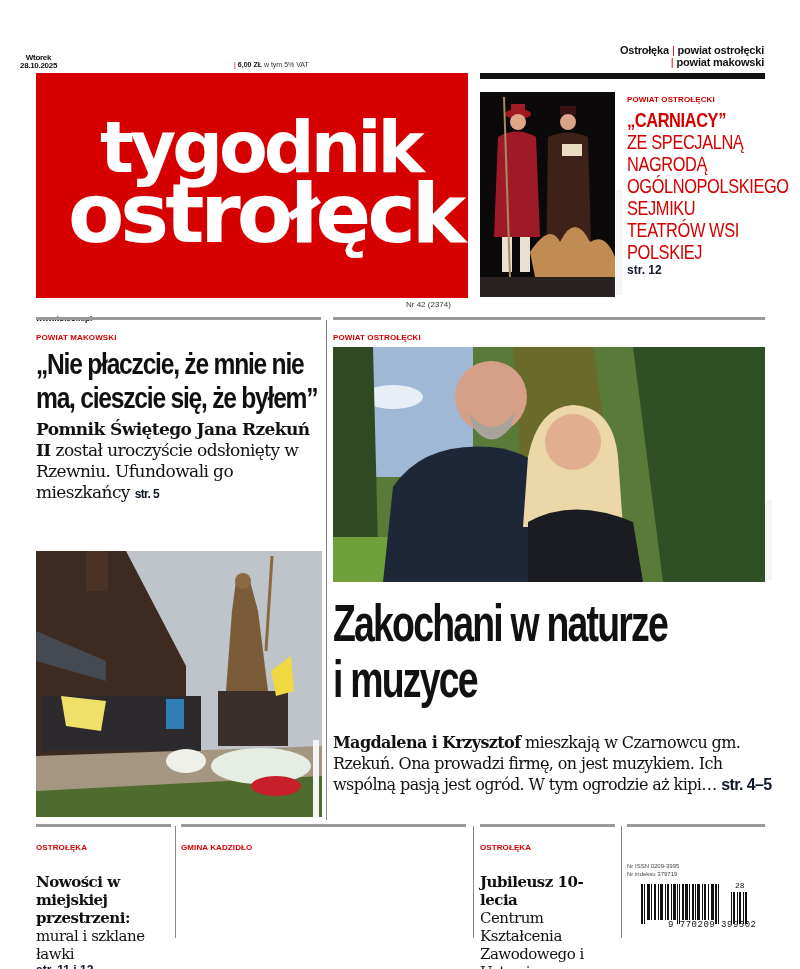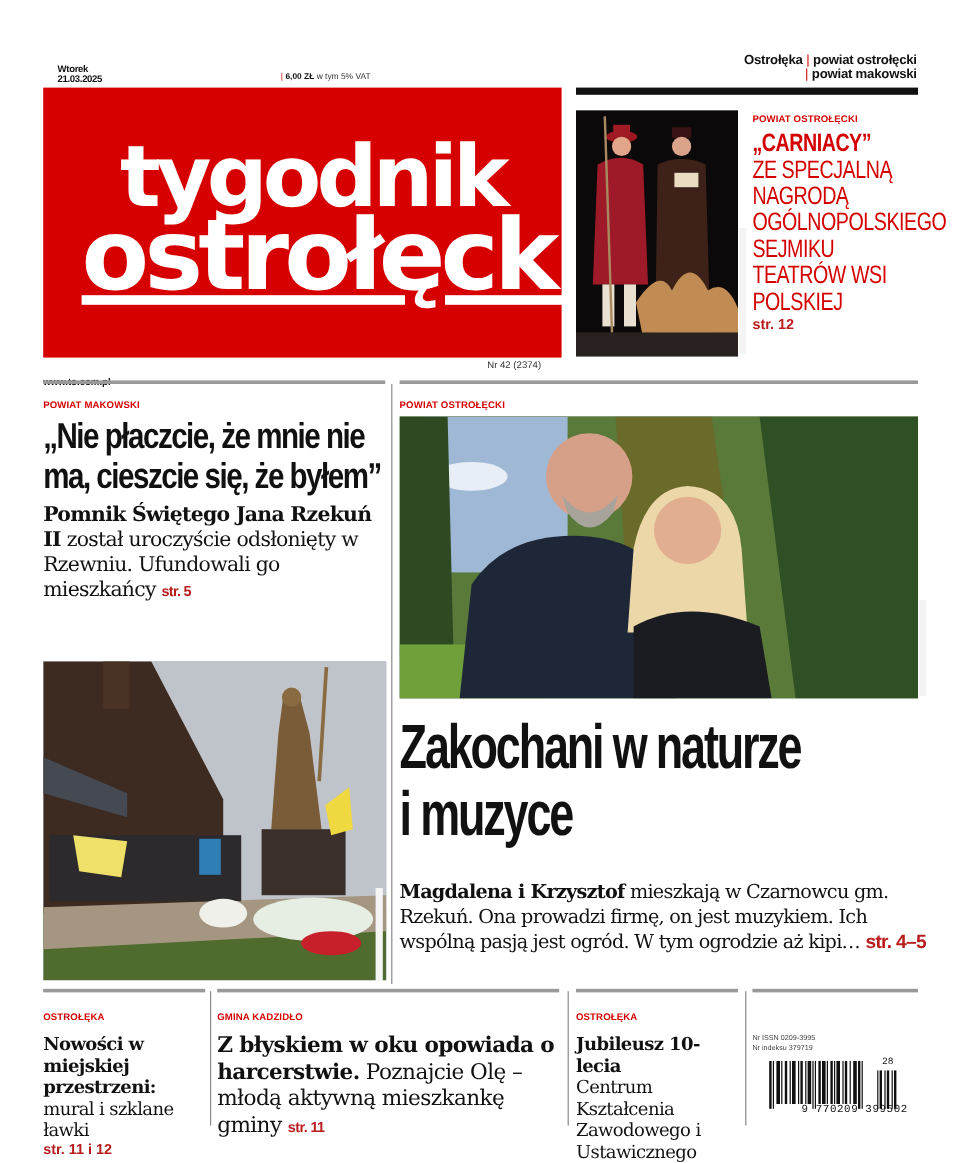--- a/index.html
+++ b/index.html
@@ -1,45 +1,45 @@
 <!DOCTYPE html>
 <html><head>
 <meta charset="utf-8">
 <style>
   * { box-sizing: border-box; margin: 0; padding: 0; }
   html, body { width: 800px; height: 969px; background: #ffffff; overflow: hidden; }
   body { position: relative; font-family: "Liberation Sans", sans-serif; color: #111; }
   .abs { position: absolute; }
 
   
-  .date { left: 48px; top: 54px; font: 700 8px/8px "Liberation Sans", sans-serif; letter-spacing: -0.3px; color:#111; }
+  .date { left: 20px; top: 54px; font: 700 8px/8px "Liberation Sans", sans-serif; letter-spacing: -0.3px; color:#111;text-align:center; }
   .price { left: 234px; top: 61px; font: 400 7px/8px "Liberation Sans", sans-serif; color:#333; }
   .price .bar { color:#d40000; margin-right:2px; }
   .price b { font-weight:700; color:#111; }
   .regions { right: 36px; top: 44px; font: 700 11px/12px "Liberation Sans", sans-serif; color:#111; letter-spacing:-0.2px; }
   .regions .row { display:flex; justify-content:flex-end; }
   .regions .sep { color:#d40000; font-weight:400; margin:0 3px; }
   .blackbar { left: 480px; top: 73px; width: 285px; height: 6px; background:#111; }
 
   
   .mast { left: 36px; top: 73px; width: 432px; height: 225px; background:#d70000; }
   .mast .l1, .mast .l2 { position:absolute; color:#fff; font-weight:700; font-family:"DejaVu Sans", sans-serif; letter-spacing:-4px; }
   .mast .l1 { left: 64px; top: 34px; font-size: 71px; line-height: 82px; }
-  .mast .l2 { left: 32px; top: 100px; font-size: 82px; line-height: 82px; text-decoration: underline; }
+  .mast .l2 { left: 32px; top: 100px; font-size: 82px; line-height: 82px; }
 
   .web { left: 36px; top: 314px; font: 700 8px/10px "Liberation Sans", sans-serif; }
   .issue { left: 406px; top: 300px; font: 400 8px/10px "Liberation Sans", sans-serif; color:#333; }
 
   
   .teaser-photo { left: 480px; top: 92px; width: 135px; height: 205px; background:#0a0808; overflow:hidden; }
   .teaser-text { left: 627px; top: 95px; width: 150px; }
   .kicker { font: 700 8px/10px "Liberation Sans", sans-serif; color:#d40000; text-transform:uppercase; letter-spacing:0.1px; }
   .teaser-text .head { margin-top:4px; font: 400 21px/22px "Liberation Sans Narrow","Liberation Sans", sans-serif; color:#d40000; transform: scaleX(0.78); transform-origin:left top; width: 190px; text-transform:uppercase; letter-spacing:-0.5px; }
   .teaser-text .head b { font-weight:700; }
-  .str { font: 700 12px/14px "Liberation Sans", sans-serif; color:#b91c1c; }
+  .str { font: 700 12px/14px "Liberation Sans", sans-serif; color:#0f172a; }
 
   .rule { background:#999; height: 3px; }
   .vrule { background:#888; width: 1px; }
 
   
   .lead-left { left: 36px; top: 333px; width: 285px; }
   .lead-left .head { margin-top:4px; font: 700 30px/34px "Liberation Sans", sans-serif; letter-spacing:-1.5px; transform: scaleX(0.82); transform-origin:left top; width: 350px; color:#111; }
   .lead-left .dek { margin-top: 4px; font: 400 17px/21px "DejaVu Serif", serif; color:#111; letter-spacing:-0.6px; }
   .lead-left .dek b { font-weight:700; }
   .lead-left .dek .str { font-size: 12px; margin-top: 28px; }
@@ -49,33 +49,33 @@
   
   .main-kicker { left: 333px; top: 333px; }
   .photo-main { left: 333px; top: 347px; width: 432px; height: 235px; overflow:hidden; background:#4d6a3a; }
   .main-head { left: 333px; top: 595px; width: 440px; font: 700 52px/56px "Liberation Sans", sans-serif; letter-spacing:-2.5px; color:#111; transform: scaleX(0.72); transform-origin:left top; width: 620px; }
   .main-dek { left: 333px; top: 732px; width: 440px; font: 400 16px/21px "DejaVu Serif", serif; letter-spacing:-0.6px; color:#111; }
   .main-dek b { font-weight:700; }
   .main-dek .str { font-size: 16px; }
 
   
   .bot { top: 843px; }
-  .bot .head { margin-top:8px; font: 400 15px/18px "DejaVu Serif", serif; letter-spacing:-0.5px; color:#111; }
+  .bot .head { margin-top:20px; font: 400 15px/18px "DejaVu Serif", serif; letter-spacing:-0.5px; color:#111; }
   .bot .head b { font-weight:700; }
   .bot .str { font-size: 12px; }
   .barcode-info { font: 400 6px/8px "Liberation Sans", sans-serif; color:#444; }
 
   .credit { width: 6px; background:#f4f4f4; }
 </style>
 </head>
 <body>
 
 <div class="abs date">
   <div>Wtorek</div>
-  <div>21.03.2025</div>
+  <div>28.10.2025</div>
 </div>
 <div class="abs price">
   <span class="bar">|</span><b>6,00 ZŁ</b>
   <span>w tym 5% VAT</span>
 </div>
 <div class="abs regions">
   <div class="row">
     <span>Ostrołęka</span>
       <span class="sep">|</span>
       <span>powiat ostrołęcki</span>
@@ -212,25 +212,20 @@
   <div class="kicker">OSTROŁĘKA</div>
   <div class="head">
     <b>Nowości w miejskiej przestrzeni:</b>
     <span>mural i szklane ławki</span>
   </div>
   <div class="str">str. 11 i 12</div>
 </div>
 
 <div class="abs bot" style="left:181px; width:290px;">
   <div class="kicker">GMINA KADZIDŁO</div>
-  <div class="head" style="font-size:18px; line-height:22px;">
-    <b>Z błyskiem w oku opowiada o harcerstwie.</b>
-    <span>Poznajcie Olę – młodą aktywną mieszkankę gminy</span>
-    <span class="str">str. 11</span>
-  </div>
 </div>
 
 <div class="abs bot" style="left:480px; width:140px;">
   <div class="kicker">OSTROŁĘKA</div>
   <div class="head">
     <b>Jubileusz 10-lecia</b><br>
     <span>Centrum Kształcenia Zawodowego i Ustawicznego</span>
   </div>
   <div class="str">str. 11</div>
 </div>

